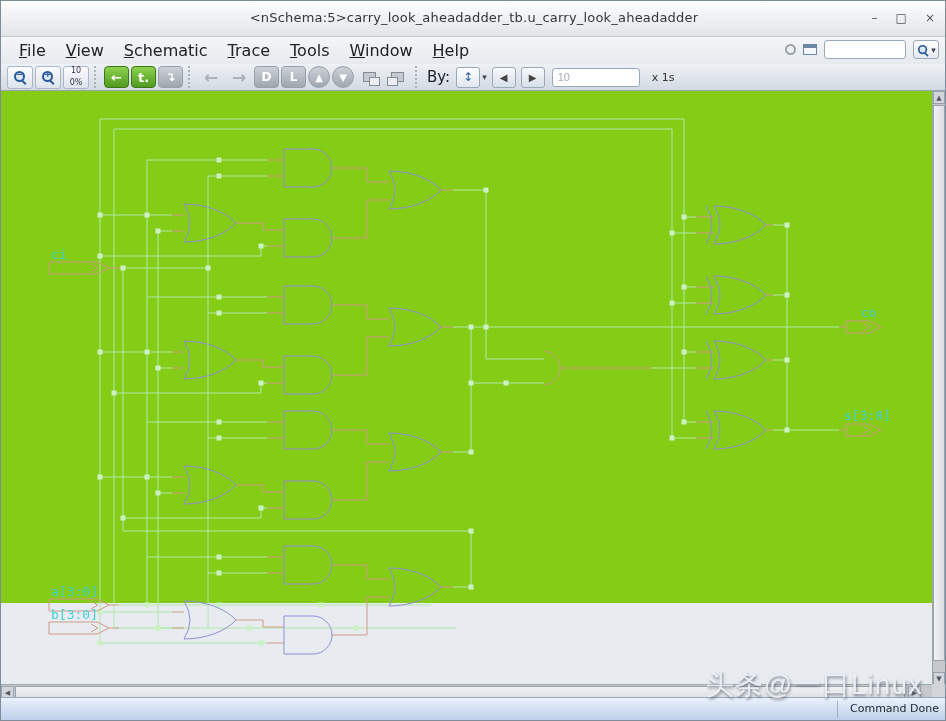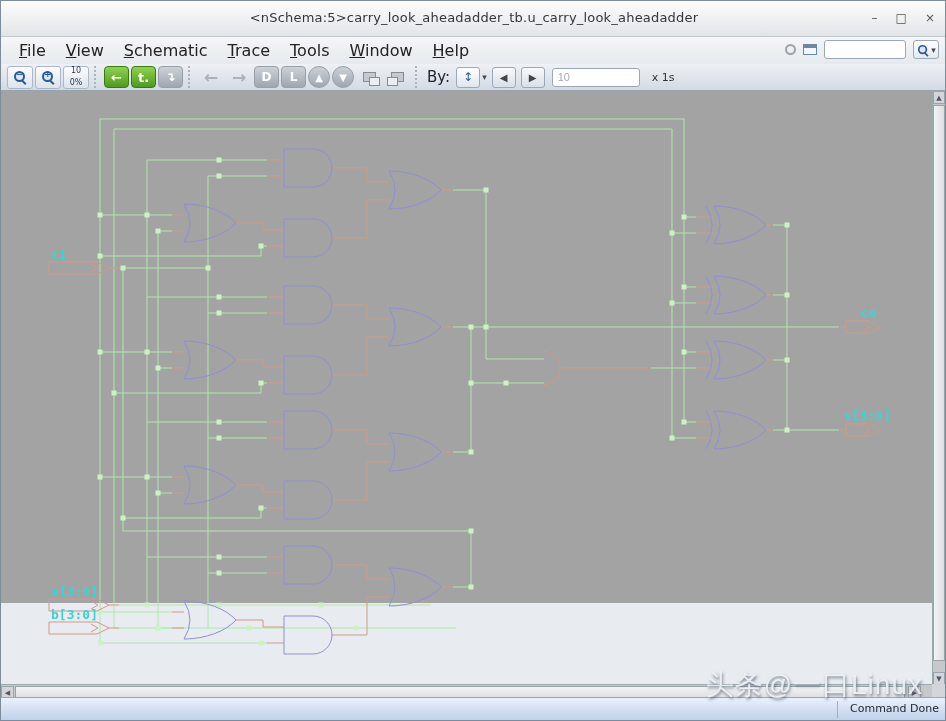--- a/index.html
+++ b/index.html
@@ -51,21 +51,21 @@
   .playbtn{width:24px;height:21px;border:1px solid #9aa8b8;border-radius:3px;background:linear-gradient(#f8fafc,#d8dfe8);
            display:flex;align-items:center;justify-content:center;font-size:10px;color:#444;margin-left:3px;}
   .step-input{width:88px;height:19px;border:1px solid #9aa8b8;border-radius:3px;font-size:11px;padding:0 5px;margin-left:5px;}
   .step-input::placeholder{color:#aab;}
   .scale-label{font-size:11px;color:#333;margin-left:10px;}
   .wicon{width:13px;height:10px;border:1px solid #848c94;background:#c4cad0;position:relative;flex:none;}
   .wicon::after{content:"";position:absolute;width:9px;height:7px;border:1px solid #848c94;background:#eceef2;}
   .wicon.into::after{right:-5px;bottom:-5px;}
   .wicon.outof::after{left:-5px;bottom:-5px;}
   
-  .canvas{position:absolute;top:90px;left:0;width:933px;height:512px;background:#a3a3a3;font-weight:bold;}
+  .canvas{position:absolute;top:90px;left:0;width:933px;height:512px;background:#84cc16;}
   
   .vscroll{position:absolute;top:90px;right:0;width:13px;height:594px;background:#c6c8cc;border-left:1px solid #9aa;}
   .vthumb{position:absolute;top:14px;left:0;width:12px;height:556px;background:linear-gradient(90deg,#f2f3f5,#dcdee2);border:1px solid #9aa2aa;}
   .sbtn{position:absolute;width:12px;height:13px;background:#d2d5da;border:1px solid #9aa2aa;
         display:flex;align-items:center;justify-content:center;font-size:7px;color:#556;}
   .hscroll{position:absolute;top:683px;left:0;width:933px;height:15px;background:#c6c8cc;border-top:1px solid #9aa;}
   .hthumb{position:absolute;top:1px;left:14px;width:890px;height:13px;background:linear-gradient(#f2f3f5,#dcdee2);border:1px solid #9aa2aa;}
   .hbtn{position:absolute;top:1px;width:13px;height:13px;background:#d2d5da;border:1px solid #9aa2aa;
         display:flex;align-items:center;justify-content:center;font-size:7px;color:#556;}
   .corner{position:absolute;top:683px;right:0;width:13px;height:15px;background:#d2d5da;}

